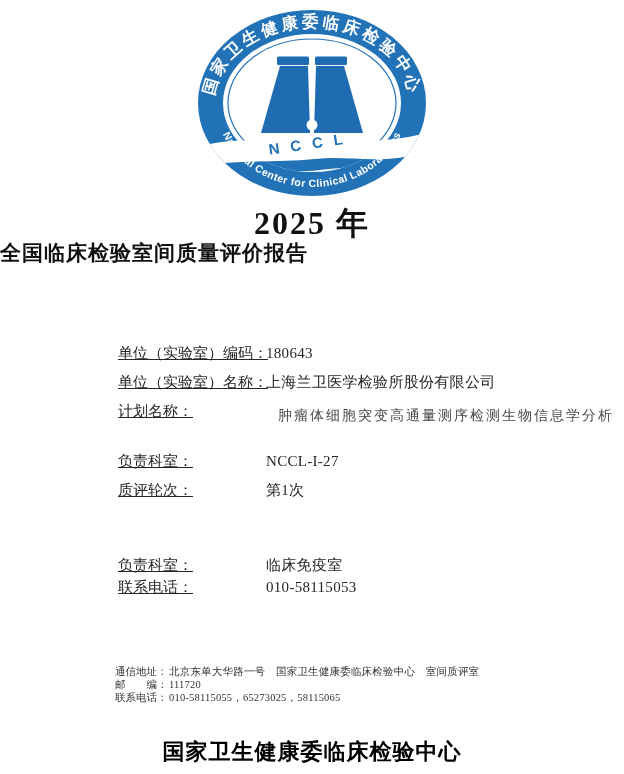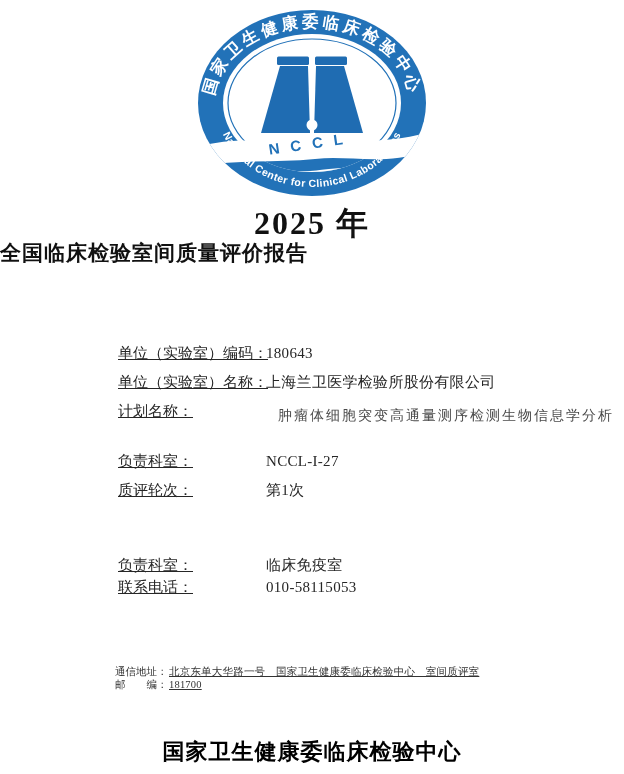--- a/index.html
+++ b/index.html
@@ -27,21 +27,21 @@
 
   
   .frow{left:118px;font-size:15px;white-space:nowrap;}
   .flabel{display:inline-block;width:148px;text-decoration:underline;}
   .fvalue{letter-spacing:0.3px;}
   .plan-row .flabel{width:auto;}
   .plan-value{position:absolute;left:160px;top:5px;width:360px;
     font-size:14px;letter-spacing:2px;color:#4a4a4a;white-space:nowrap;}
 
   
-  .footer{left:115px;top:665px;font-size:10.5px;line-height:13.1px;color:#333;text-decoration:underline;}
+  .footer{left:115px;top:665px;font-size:10.5px;line-height:13.1px;color:#333;}
   .fl-label{display:inline-block;width:54px;}
   .fl-value{letter-spacing:0.2px;}
 
   .org-title{left:0;top:737px;width:624px;text-align:center;
     font-family:"Liberation Sans","DejaVu Sans",sans-serif;
     font-weight:bold;font-size:22px;letter-spacing:1px;color:#000;}
 </style>
 </head>
 <body>
 
@@ -118,17 +118,20 @@
 </div>
 <div class="abs frow" style="top:578px">
   <span class="flabel">联系电话：</span><span class="fvalue">010-58115053</span>
 </div>
 
 <div class="abs footer">
   <div>
     <span class="fl-label">通信地址：</span><span class="fl-value">北京东单大华路一号　国家卫生健康委临床检验中心　室间质评室</span>
   </div>
   <div>
-    <span class="fl-label">邮　　编：</span><span class="fl-value">181700</span>
+    <span class="fl-label">邮　　编：</span><span class="fl-value">111720</span>
+  </div>
+  <div>
+    <span class="fl-label">联系电话：</span><span class="fl-value">010-58115055，65273025，58115065</span>
   </div>
 </div>
 
 <div class="abs org-title">国家卫生健康委临床检验中心</div>
 
 </body></html>

